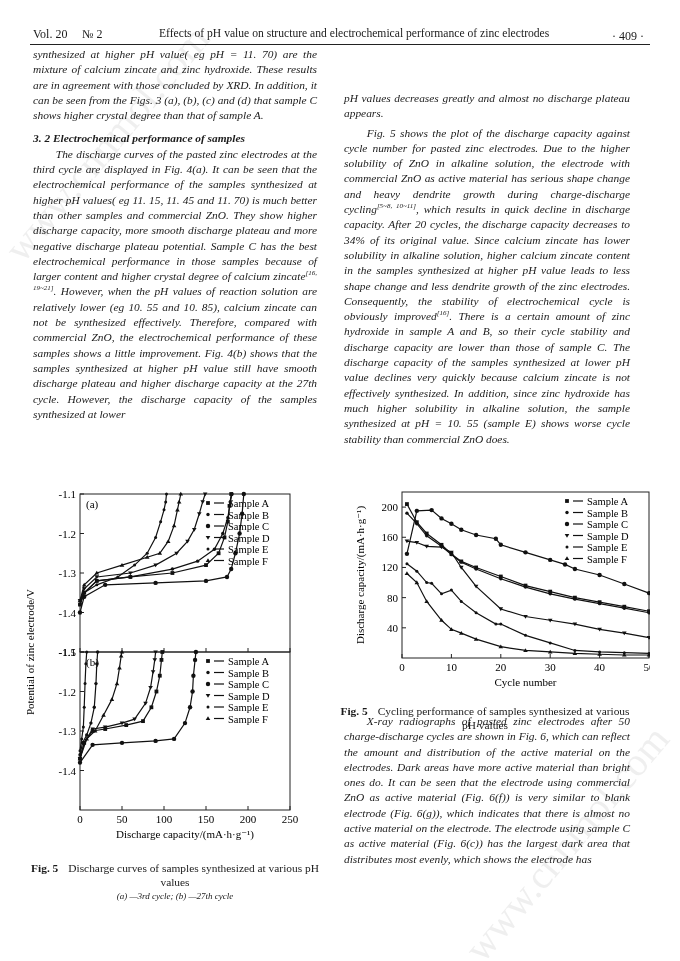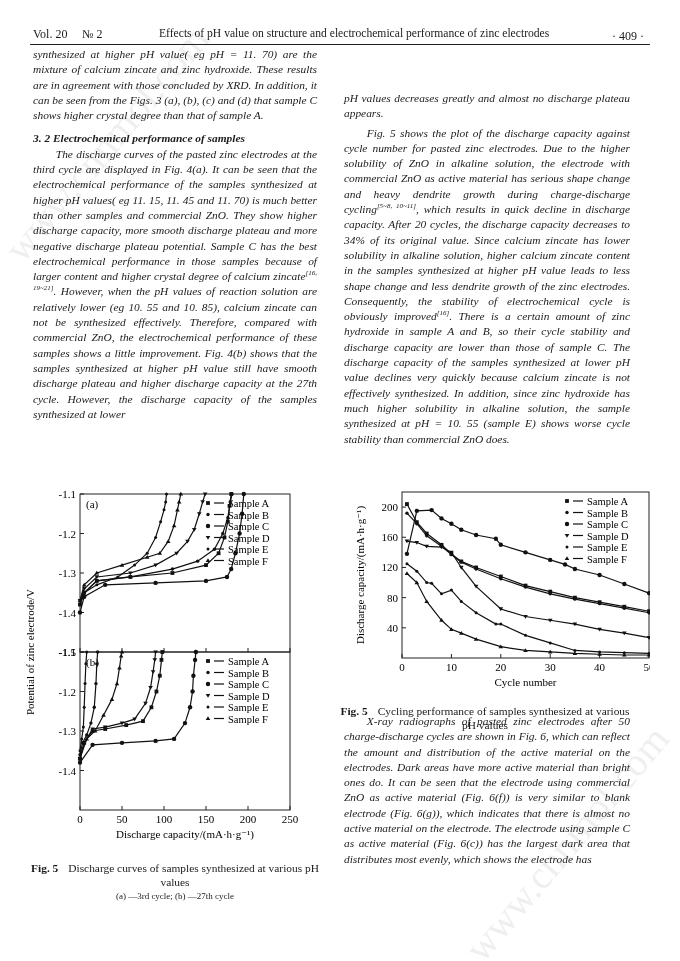--- a/index.html
+++ b/index.html
@@ -17,21 +17,21 @@
   .col .ind { text-indent: 2em; }
   .col-left { left: 33px; top: 47px; width: 284px; }
   .col-right { left: 344px; top: 47px; width: 286px; margin-top: 44px; }
   .col-right2 { left: 344px; top: 714px; width: 286px; }
   .sec { font-weight: bold; margin-top: 8px !important; }
   .sup { font-size: 7px; vertical-align: super; line-height: 0; }
   .caption { position: absolute; text-align: center; font-size: 11.4px; line-height: 14px; }
   .caption b { margin-right: 10px; }
   .cap4 { left: 30px; top: 861px; width: 290px; }
   .cap5 { left: 340px; top: 704px; width: 290px; text-align: center; }
-  .subcap { font-size: 9px; }
+  .subcap { font-size: 9px; font-style: italic; }
   svg text { font-family: "Liberation Serif", "DejaVu Serif", serif; }
   .wm { position: absolute; color: rgba(120,120,120,0.12); font-size: 40px;
         transform: rotate(-50deg); white-space: nowrap; pointer-events: none; }
 </style>
 </head>
 <body>
 
 <div class="wm" style="left:-40px; top:120px;">www.cnnmol.com</div>
 <div class="wm" style="left:420px; top:820px;">www.cnnmol.com</div>
 

